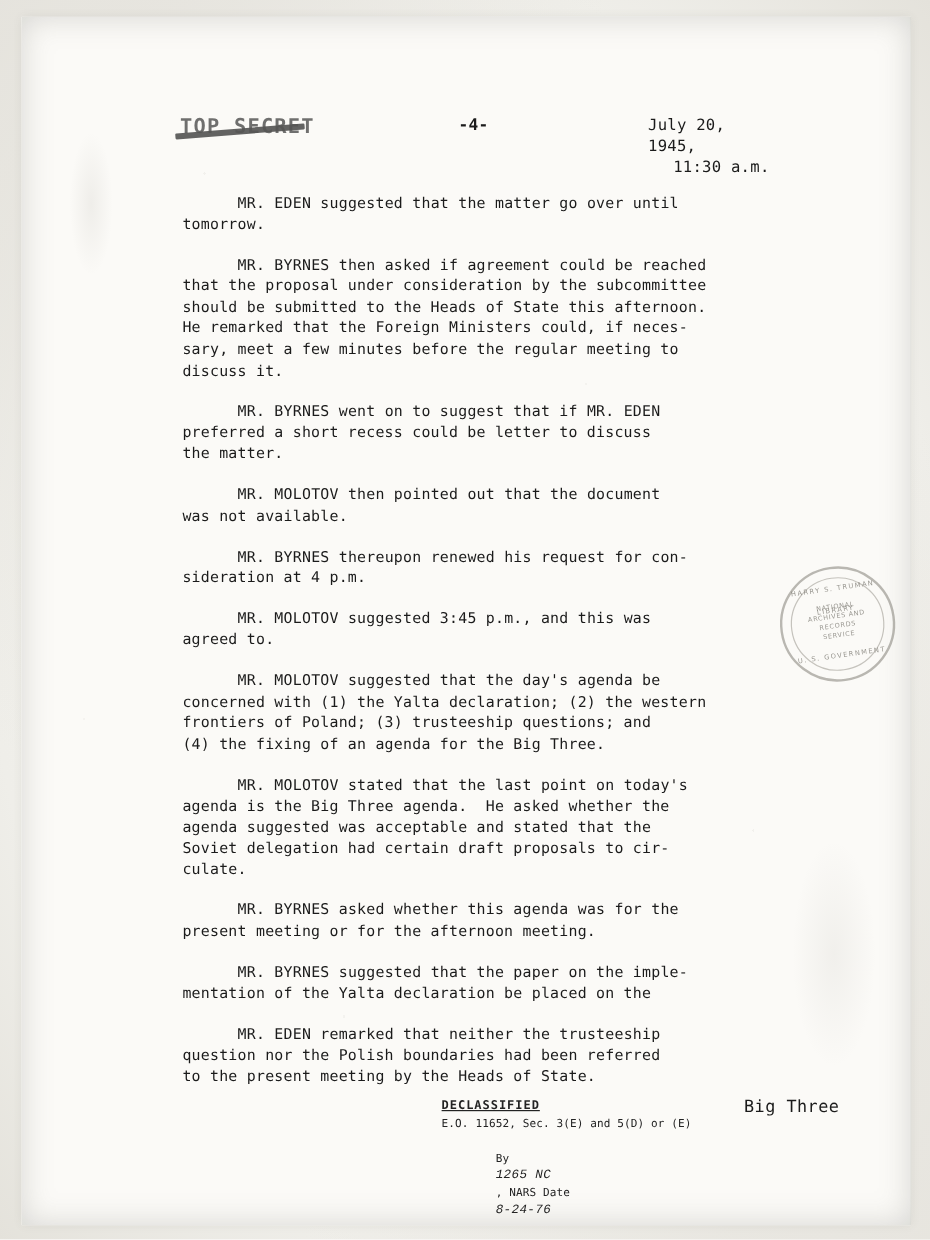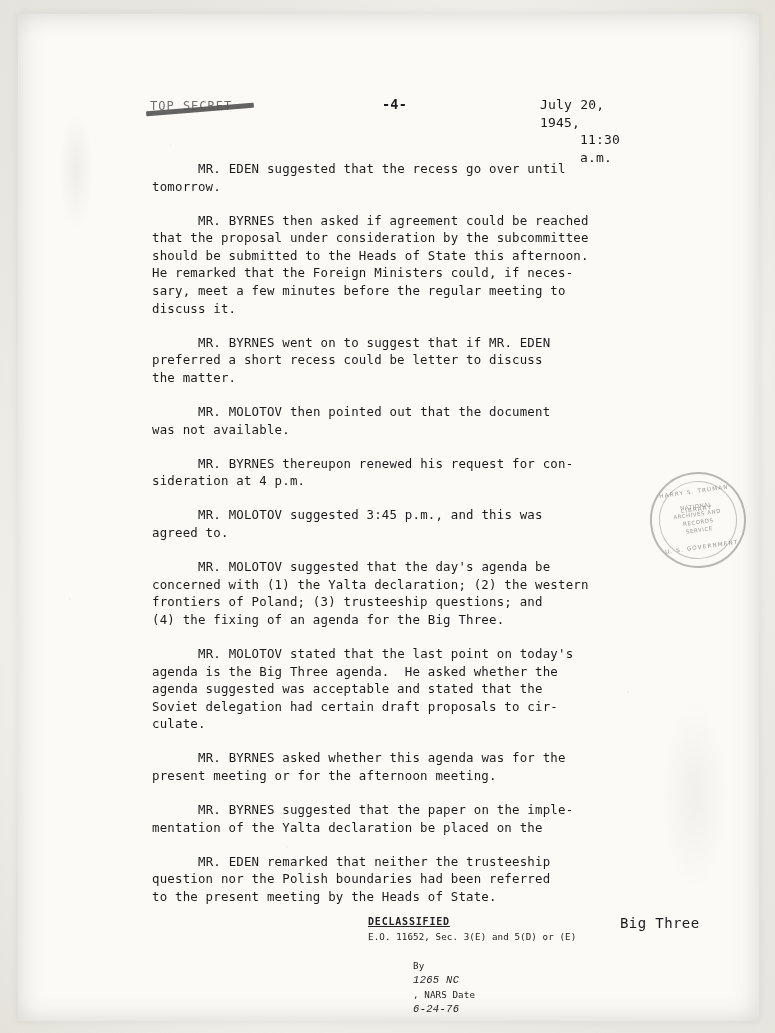--- a/index.html
+++ b/index.html
@@ -61,22 +61,22 @@
     position: absolute;
     left: 150px;
     top: 96px;
     width: 500px;
     height: 40px;
   }
   .classification {
     position: absolute;
     left: 0;
     top: 2px;
-    font-size: 12px;
-    font-weight: normal;
+    font-size: 17px;
+    font-weight: bold;
     letter-spacing: 1px;
     color: #3a3a3a;
     opacity: 0.72;
   }
   .classification .strike {
     position: absolute;
     left: -4px;
     top: 9px;
     width: 108px;
     height: 5px;
@@ -93,21 +93,21 @@
     font-weight: bold;
   }
   .date-block {
     position: absolute;
     left: 390px;
     top: 0px;
     text-align: left;
     font-size: 13px;
   }
   .date-block .line2 {
-    margin-left: 40px;
+    margin-left: 21px;
   }
 
   
   .body {
     position: absolute;
     left: 152px;
     top: 160px;
     width: 560px;
   }
   p.para {
@@ -218,21 +218,21 @@
         <span class="strike"></span>
       </div>
       <div class="page-number">-4-</div>
       <div class="date-block">
         <div>July 20, 1945,</div>
         <div class="line2">11:30 a.m.</div>
       </div>
     </div>
 
     <div class="body">
-      <p class="para">MR. EDEN suggested that the recess go over until
+      <p class="para">MR. EDEN suggested that the matter go over until
 tomorrow.</p>
       <p class="para">MR. BYRNES then asked if agreement could be reached
 that the proposal under consideration by the subcommittee
 should be submitted to the Heads of State this afternoon.
 He remarked that the Foreign Ministers could, if neces-
 sary, meet a few minutes before the regular meeting to
 discuss it.</p>
       <p class="para">MR. BYRNES went on to suggest that if MR. EDEN
 preferred a short recess could be letter to discuss
 the matter.</p>
@@ -262,21 +262,21 @@
 to the present meeting by the Heads of State.</p>
     </div>
 
     <div class="declass">
       <div class="title">DECLASSIFIED</div>
       <div class="ln">E.O. 11652, Sec. 3(E) and 5(D) or (E)</div>
       <div class="ln">
         <span>By</span>
         <span class="hand">1265 NC</span>
         <span>, NARS Date</span>
-        <span class="hand">6-24-76</span>
+        <span class="hand">8-24-76</span>
       </div>
     </div>
 
     <div class="big-three">Big Three</div>
 
     <div class="seal">
       <div class="ring"></div>
       <div class="arc-top">HARRY S. TRUMAN LIBRARY</div>
       <div class="center" style="white-space:pre-line;">NATIONAL
 ARCHIVES AND

